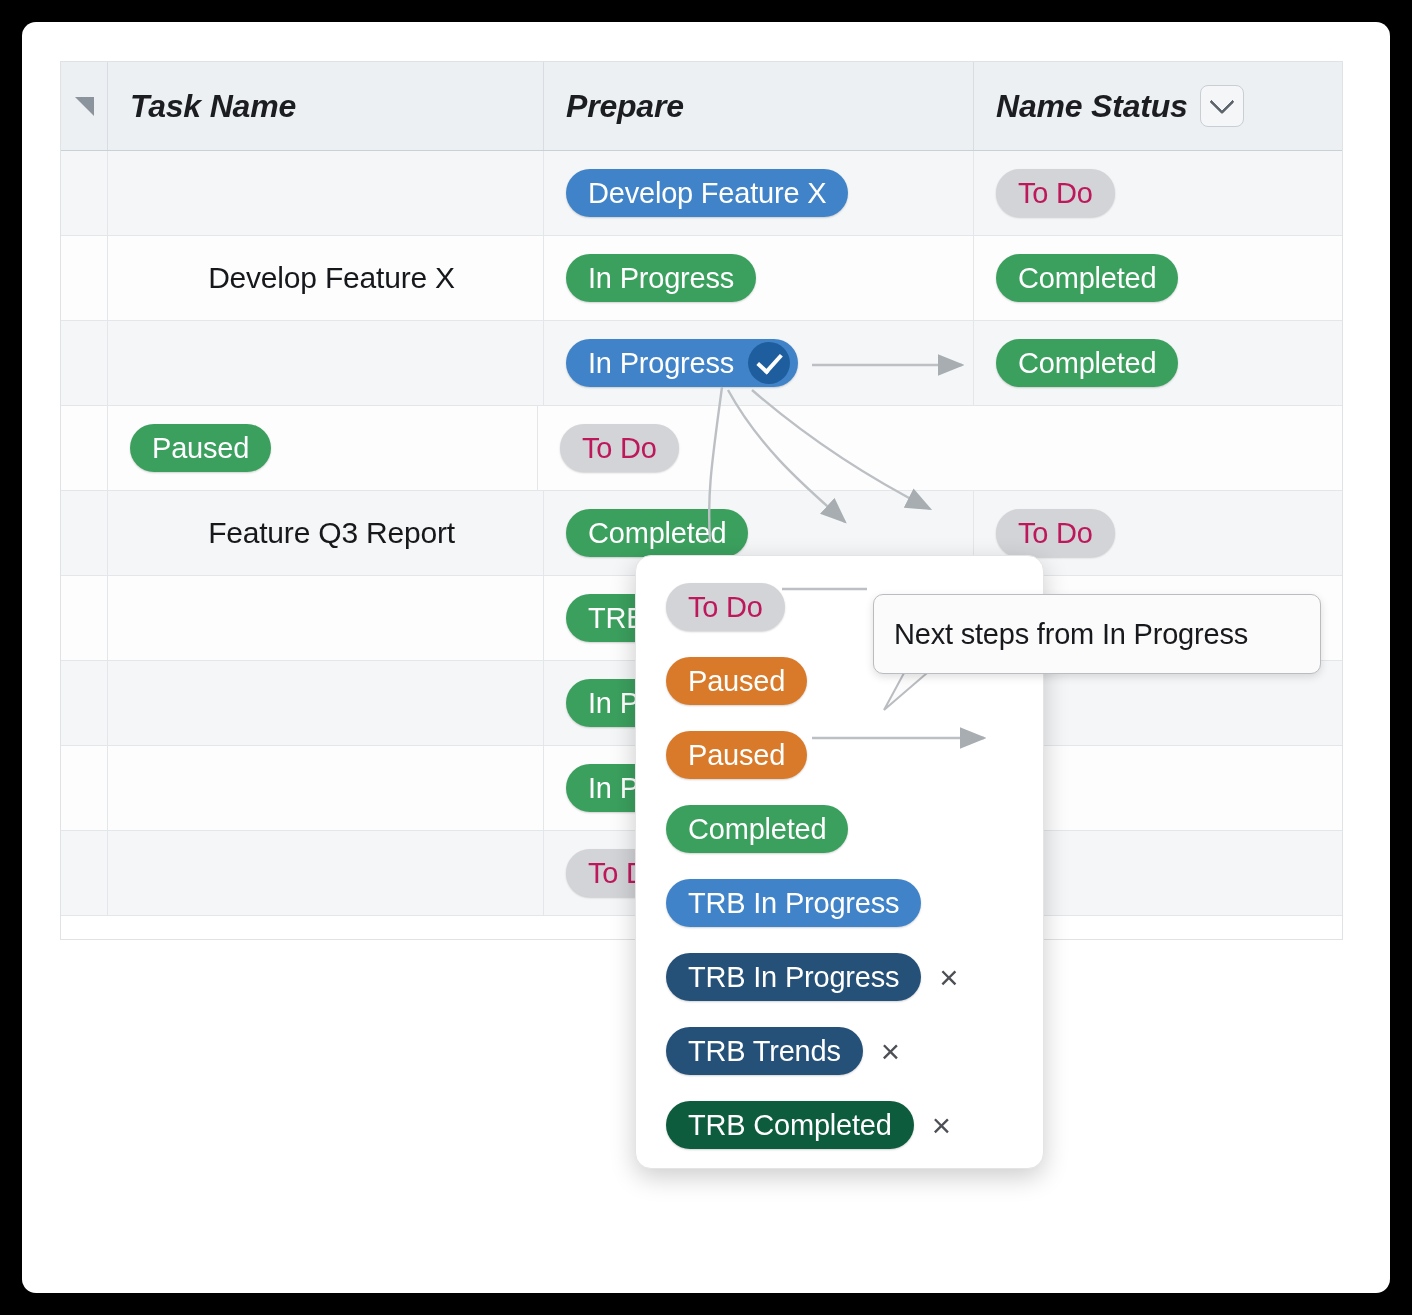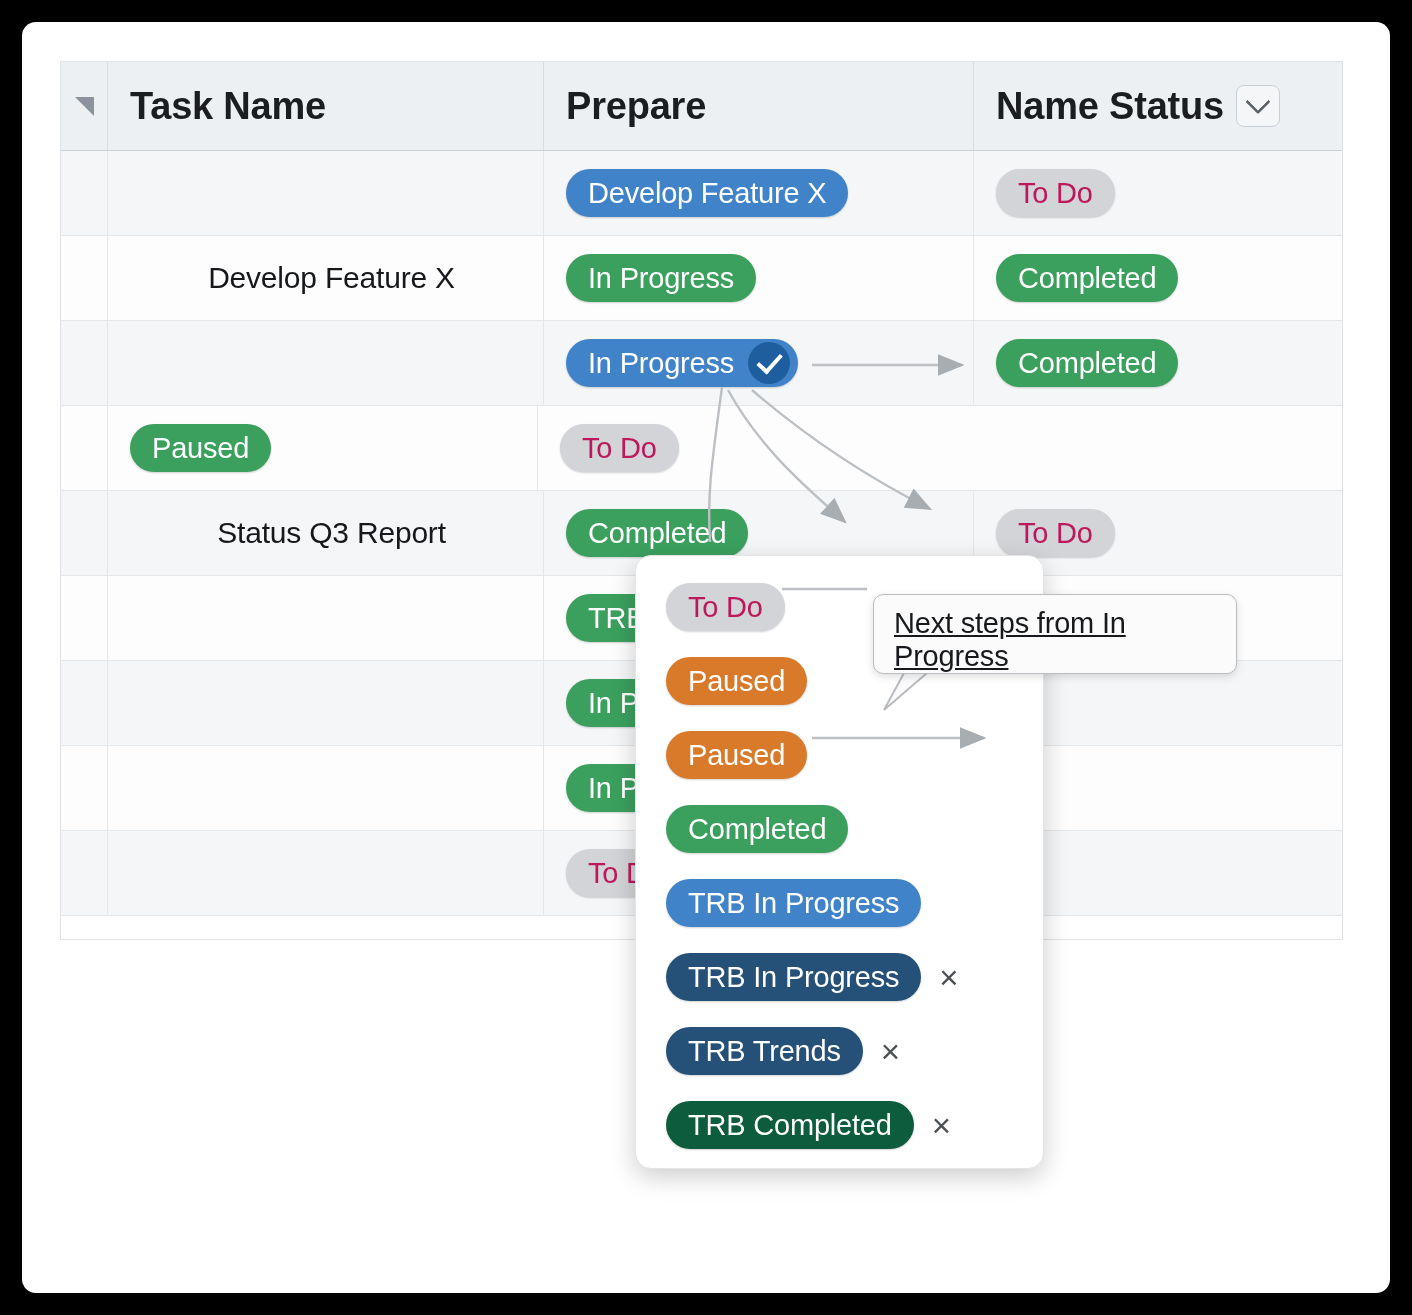--- a/index.html
+++ b/index.html
@@ -31,22 +31,23 @@
     display:flex;height:89px;
     background:#edf0f2;
     border-bottom:1px solid #c9d0d6;
     box-sizing:border-box;
   }
   .hdr-cell{
     box-sizing:border-box;
     border-right:1px solid #d8dde1;
     display:flex;align-items:center;
     padding-left:22px;
-    font-size:38px;font-weight:bold;color:#1b1d20;
+    font-size:32px;font-weight:bold;color:#1b1d20;
     letter-spacing:-0.2px;
+    font-style:italic;
   }
   .hdr-cell.corner{padding-left:0;justify-content:center;}
   .c0{width:47px;flex:0 0 47px;}
   .c1{width:436px;flex:0 0 436px;}
   .c2{width:430px;flex:0 0 430px;}
   .c3{flex:1 1 auto;border-right:none;}
   .tri{
     width:0;height:0;
     border-left:19px solid transparent;
     border-bottom:19px solid #8b939c;
@@ -138,32 +139,31 @@
   .xbtn{
     margin-left:18px;
     font-size:33px;color:#4c4f54;
     line-height:1;font-weight:300;
     font-family:"Liberation Sans", sans-serif;
   }
   
   #tooltip{
     position:absolute;
     left:851px;top:572px;
-    width:364px;height:80px;
+    width:448px;height:80px;
     background:#fbfbfb;
     border:1px solid #b9bcc0;
     border-radius:10px;
     box-shadow:0 3px 8px rgba(0,0,0,.13);
-    display:flex;align-items:flex-end;
+    display:flex;align-items:center;
     padding-left:20px;
     box-sizing:border-box;
     z-index:60;
     font-size:29px;color:#17191c;
     letter-spacing:-0.2px;
-    text-decoration:underline;
   }
   
   #arrows{position:absolute;left:0;top:0;width:1368px;height:1271px;
           pointer-events:none;z-index:30;}
   #arrows2{position:absolute;left:0;top:0;width:1368px;height:1271px;
           pointer-events:none;z-index:55;}
 </style>
 </head>
 <body>
 
@@ -250,21 +250,21 @@
           </div>
           <div class="cell c3">
             <span class="chip gray">
               <span>To Do</span>
             </span>
           </div>
         </div>
         <div class="row alt">
           <div class="cell c0"></div>
           <div class="cell c1">
-            <div class="taskname">Status Q3 Report</div>
+            <div class="taskname">Feature Q3 Report</div>
           </div>
           <div class="cell c2">
             <span class="chip green">
               <span>Completed</span>
             </span>
           </div>
           <div class="cell c3">
             <span class="chip gray">
               <span>To Do</span>
             </span>

